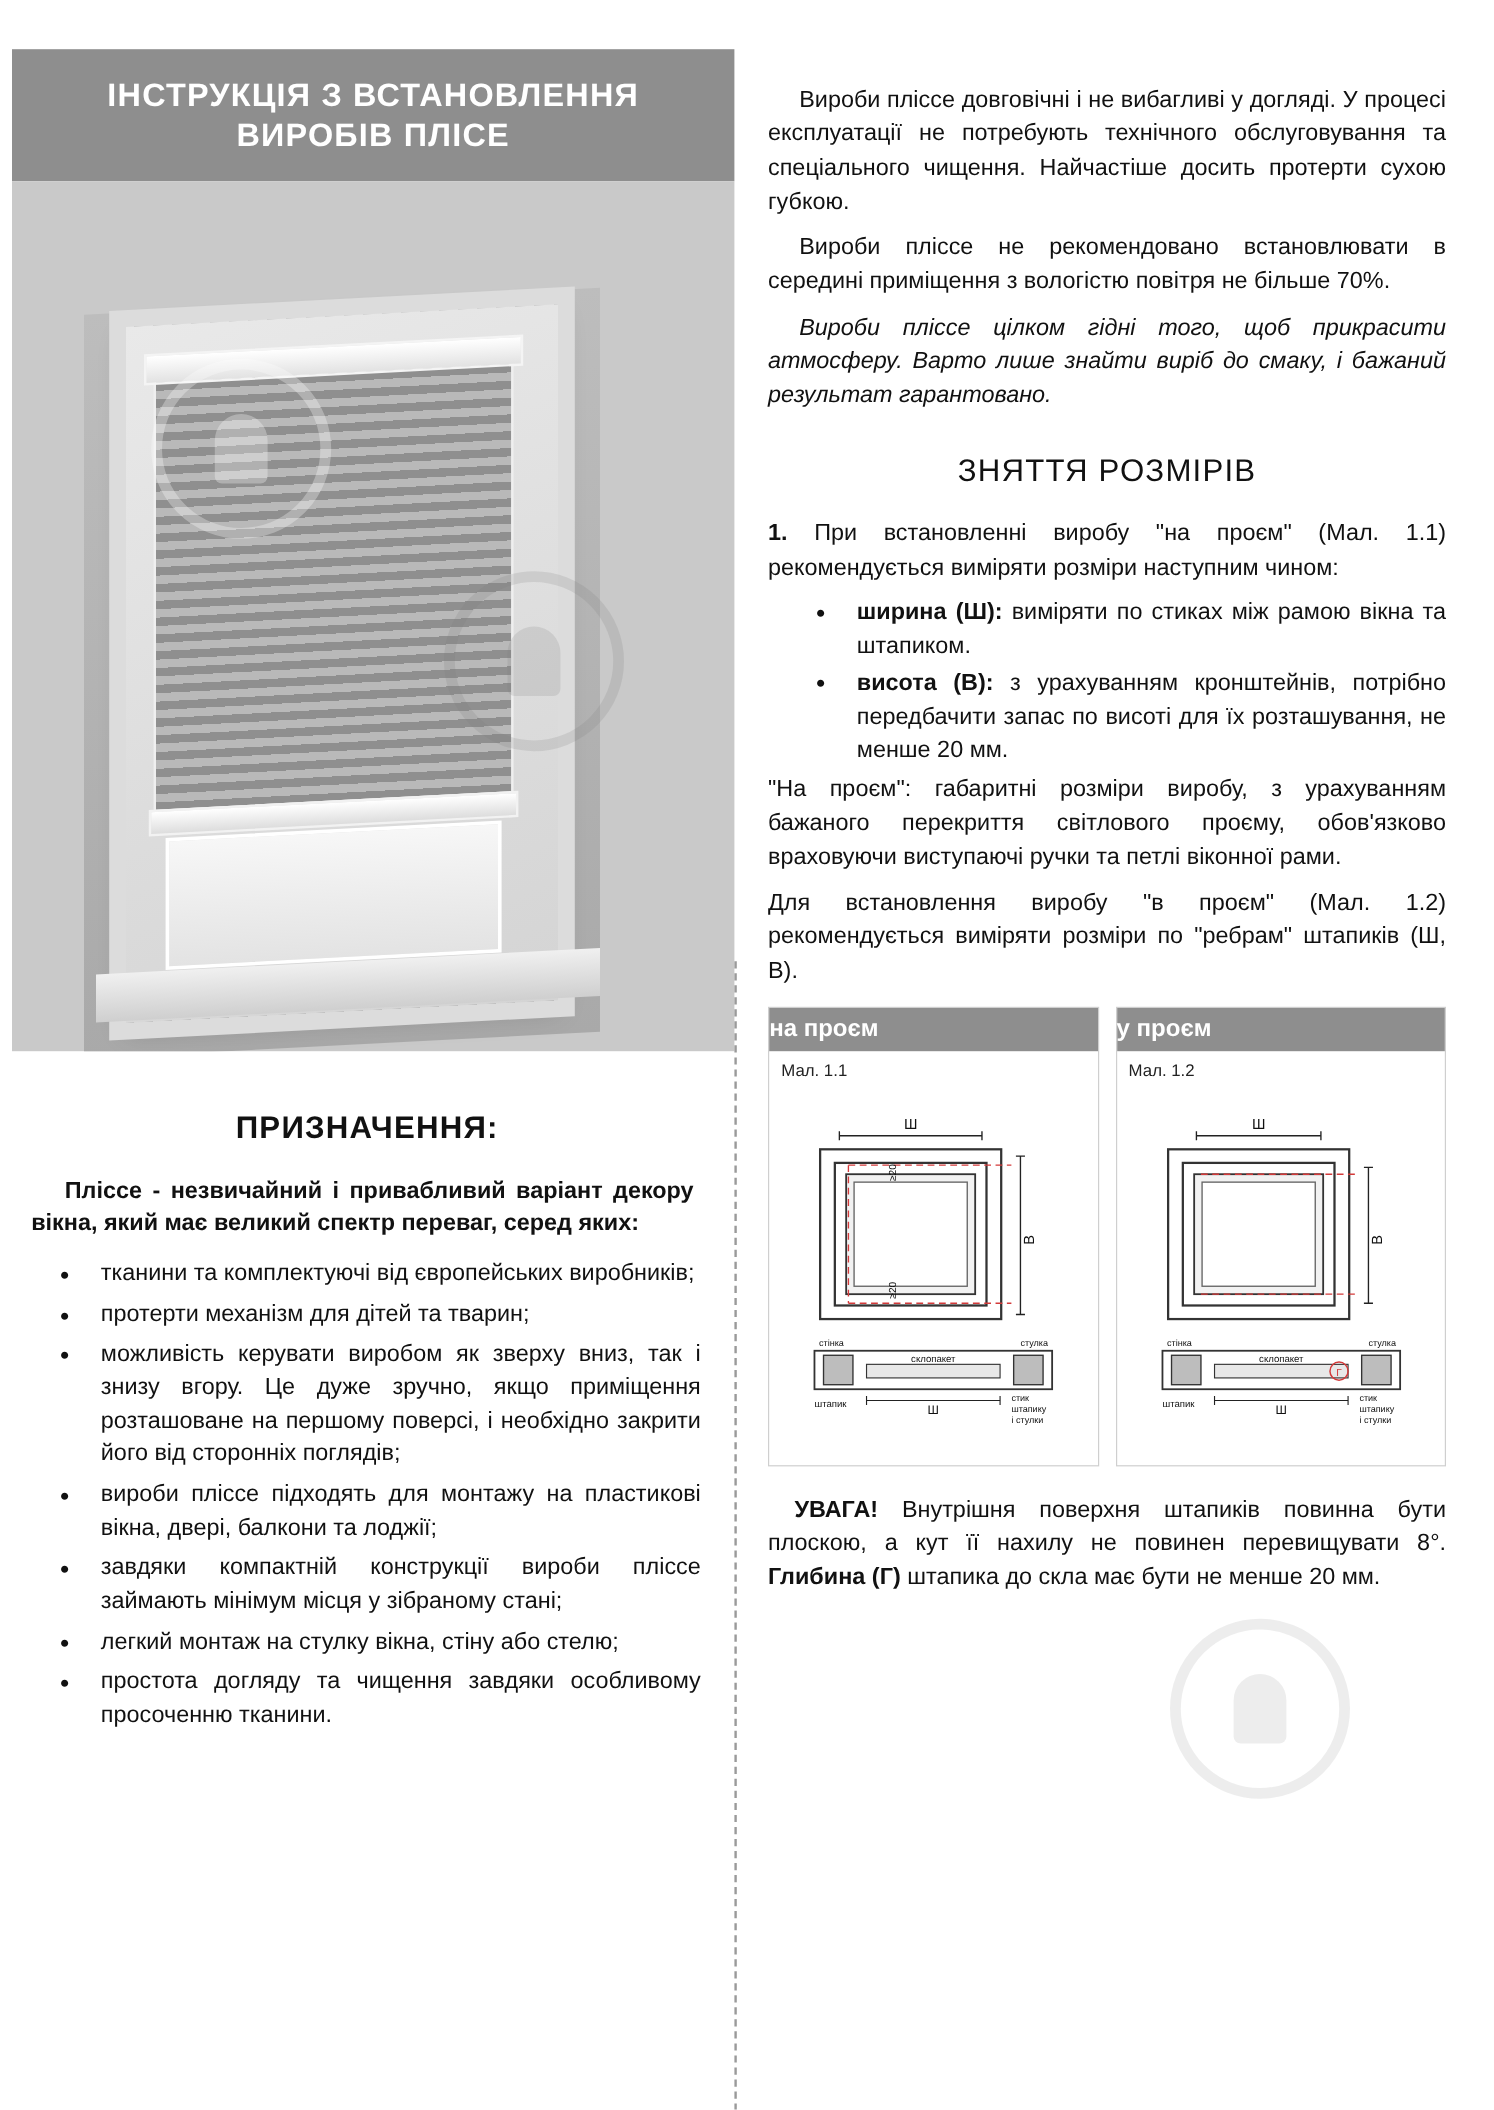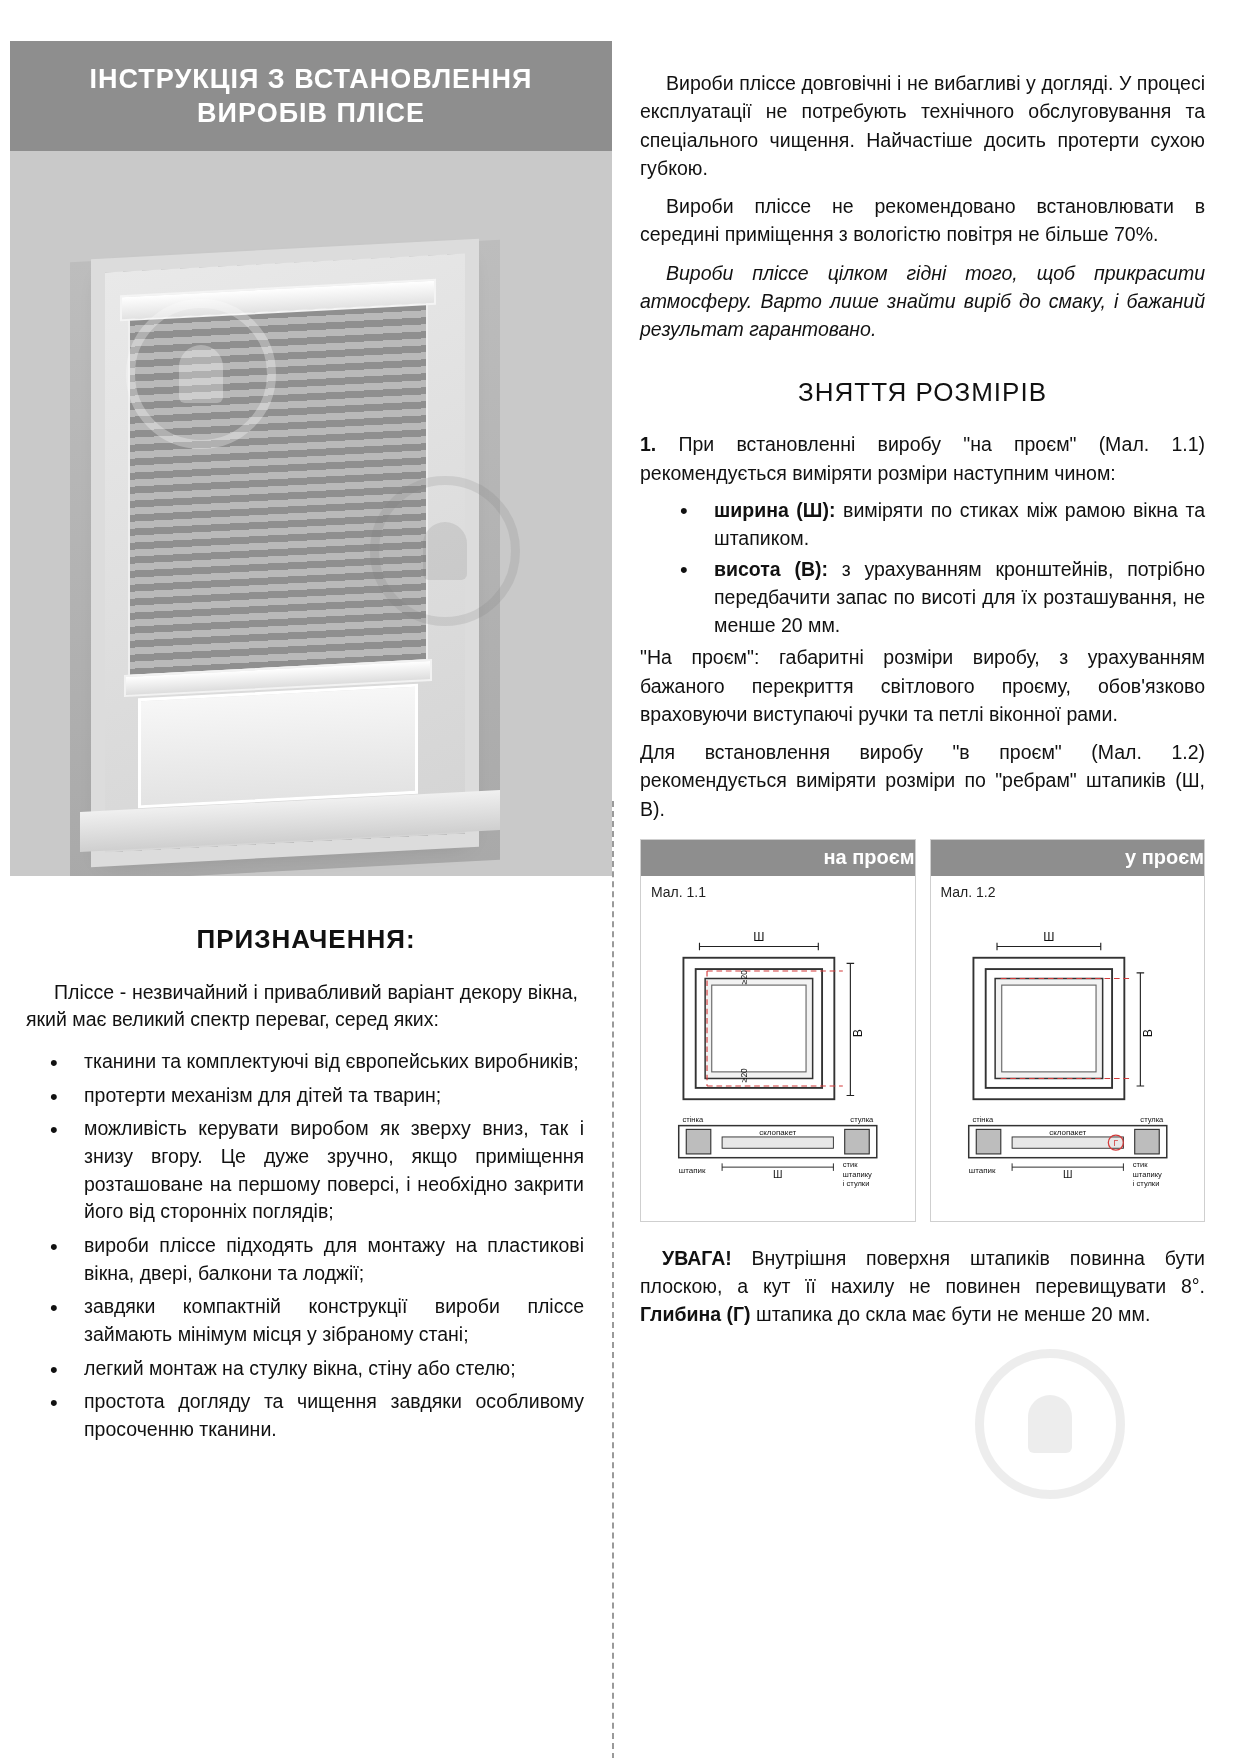--- a/index.html
+++ b/index.html
@@ -107,20 +107,21 @@
     font-weight:bold;
     letter-spacing:1px;
     margin:48px 0 24px 0;
   }
   .para{
     font-size:19.5px;
     line-height:1.42;
     text-align:justify;
     margin:0 34px 14px 26px;
     text-indent:28px;
+    font-weight:bold;
   }
   ul.bullets{
     list-style:none;
     margin:10px 28px 0 26px;
     padding:0;
   }
   ul.bullets li{
     position:relative;
     font-size:19.5px;
     line-height:1.42;
@@ -196,21 +197,21 @@
     margin-top:16px;
   }
   .diag{
     flex:1;
     border:1.5px solid #cfcfcf;
     background:#fff;
   }
   .diag-head{
     background:#8e8e8e;
     color:#fff;
-    text-align:right;
+    text-align:left;
     font-size:20px;
     font-weight:bold;
     padding:6px 0 7px 0;
   }
   .diag-body{
     position:relative;
     height:345px;
     padding:8px 8px 6px 10px;
   }
   .mal{

